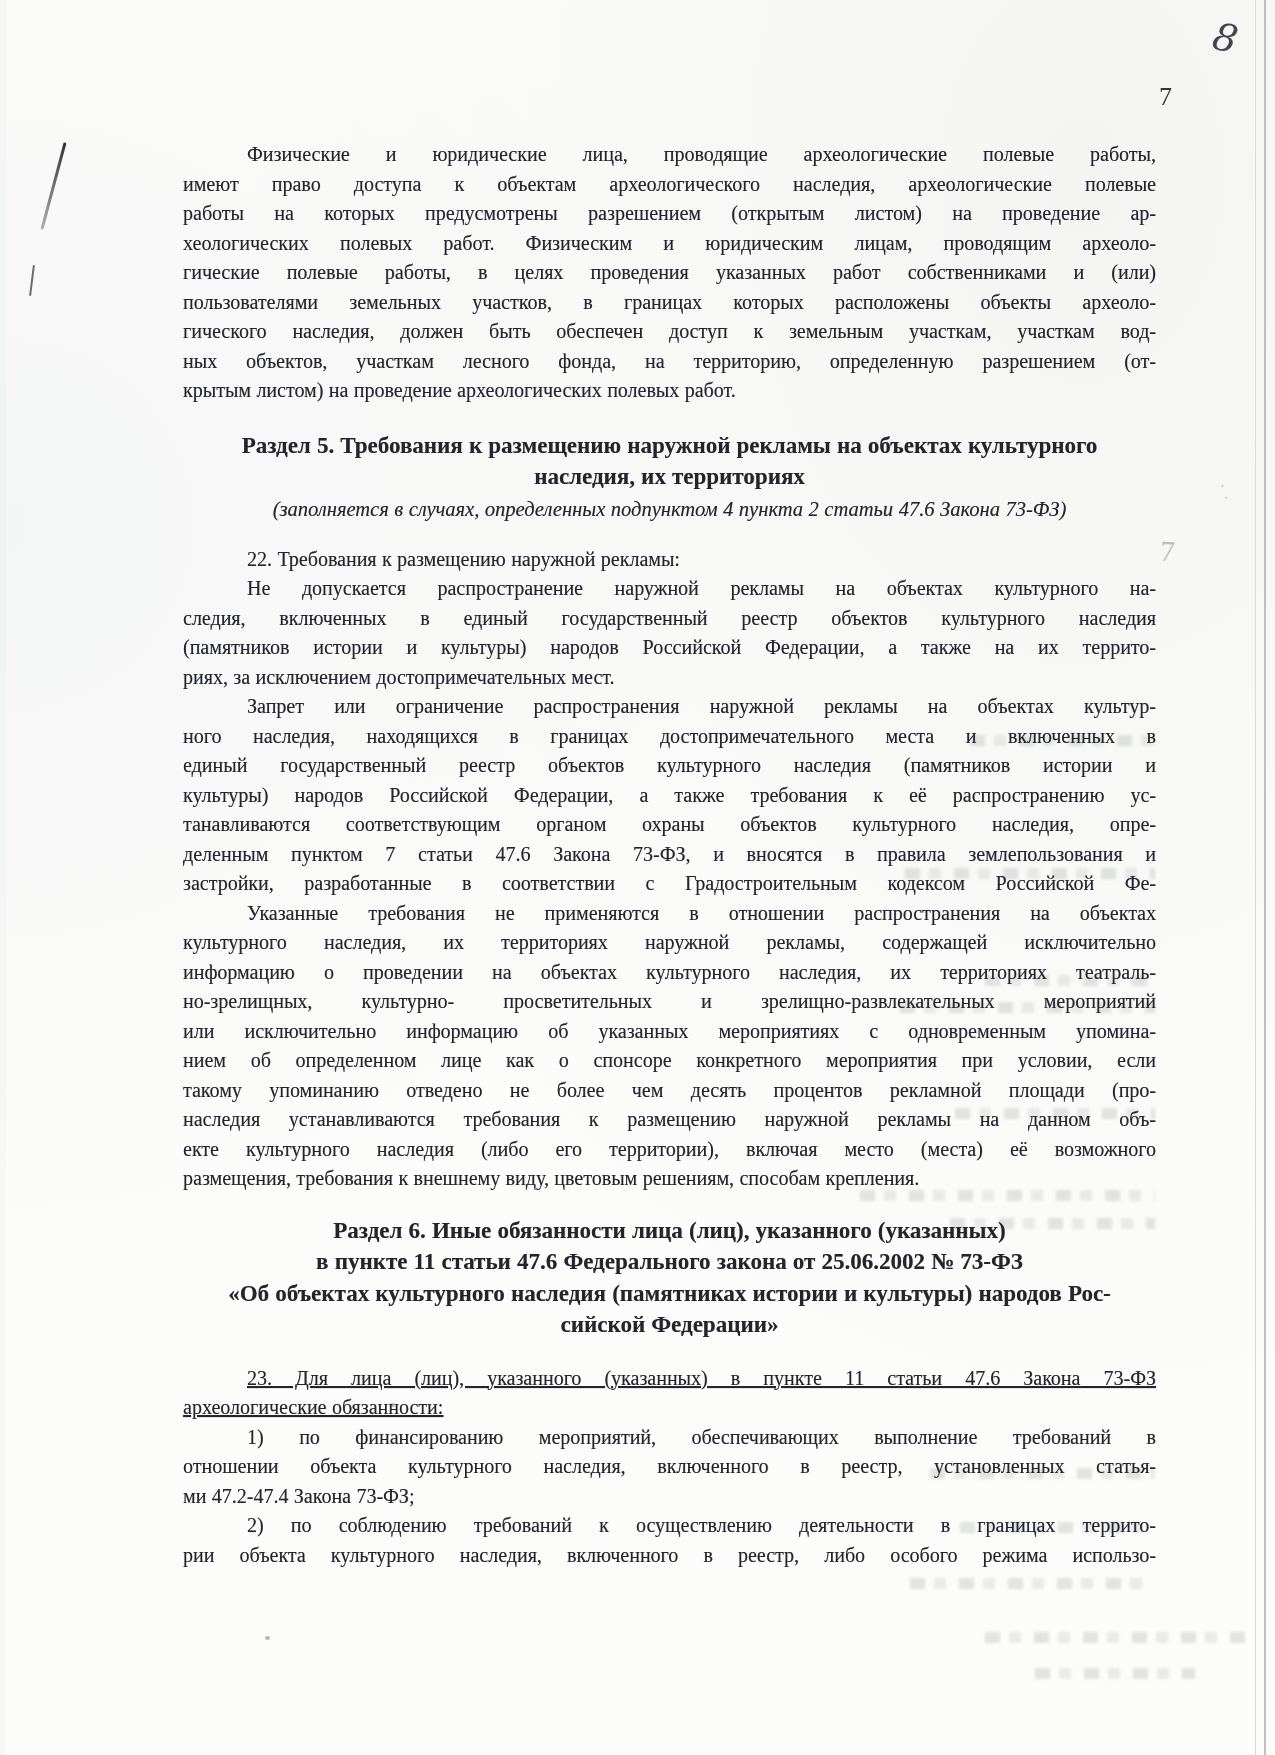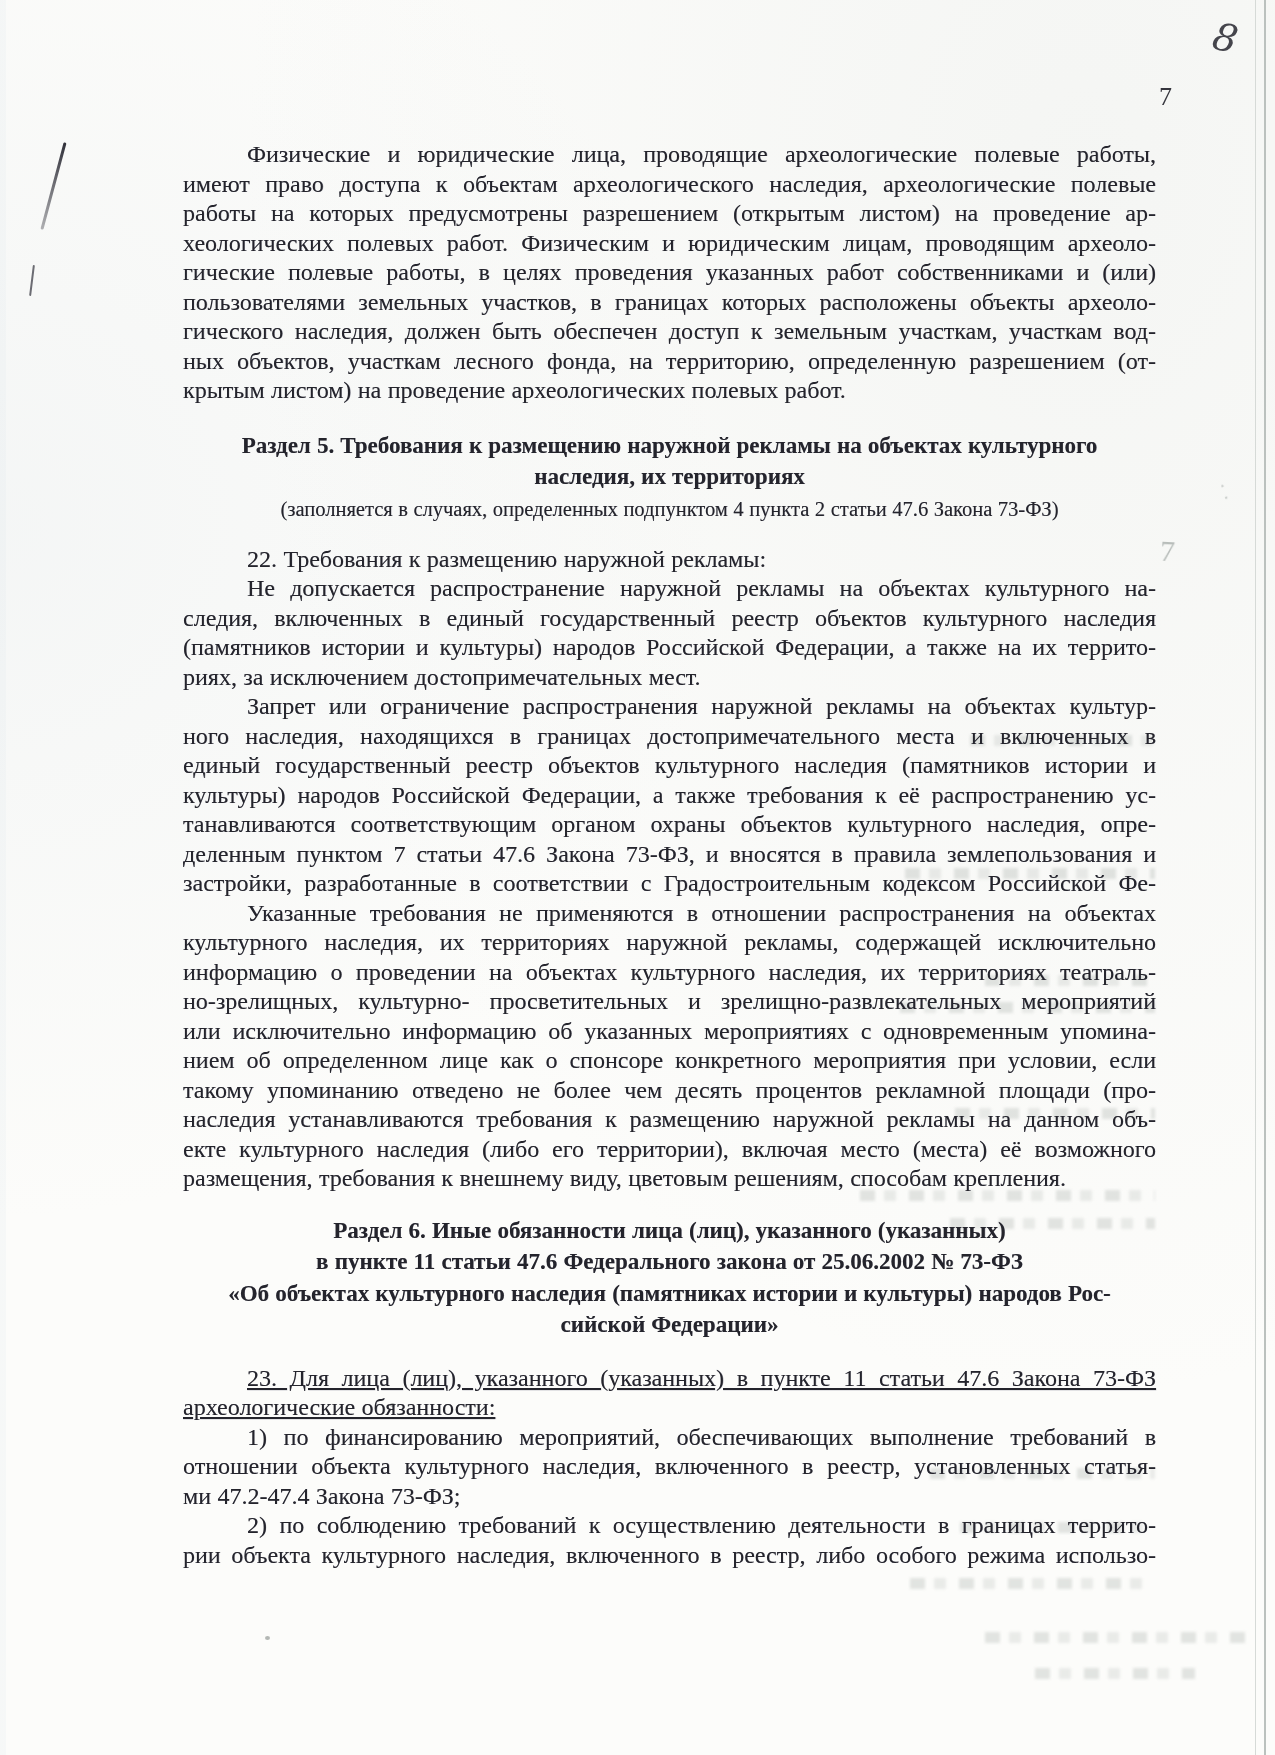--- a/index.html
+++ b/index.html
@@ -17,35 +17,35 @@
     background:
       radial-gradient(ellipse at 85% 10%, rgba(210,216,214,.18), transparent 55%),
       radial-gradient(ellipse at 0% 30%, rgba(214,222,228,.20), transparent 40%),
       linear-gradient(90deg, rgba(235,240,242,.35) 0 6px, transparent 6px);
   }
   .text-block {
     position:absolute; left:183px; top:140px; width:973px;
   }
   .block { margin:0; }
   .line {
-    font-size:24px;
+    font-size:20px;
     line-height:29.5px;
     text-align:justify;
     text-align-last:justify;
     text-shadow:0.3px 0.3px 0.6px rgba(30,30,55,.38);
     word-spacing:0.4px;
   }
   .line.unjust { text-align:center; text-align-last:left; }
   .line.first { text-indent:64px; }
   .block.heading .line {
     font-weight:bold; font-size:23px; line-height:31.5px;
     text-align-last:center; text-indent:0;
   }
   .block.subheading .line {
-    font-size:20.5px; line-height:26px;
+    font-style:italic; font-size:20.5px; line-height:26px;
     text-align:center; text-align-last:center; text-indent:0;
   }
   [data-name="section-5-heading"] { margin-top:24px; }
   [data-name="section-5-note"]    { margin-top:3px; }
   [data-name="item-22-intro"]     { margin-top:23px; }
   [data-name="section-6-heading"] { margin-top:21px; }
   [data-name="item-23-intro"]     { margin-top:23px;text-decoration:underline; }
 
   .handwritten-num {
     position:absolute; left:1213px; top:16px;

